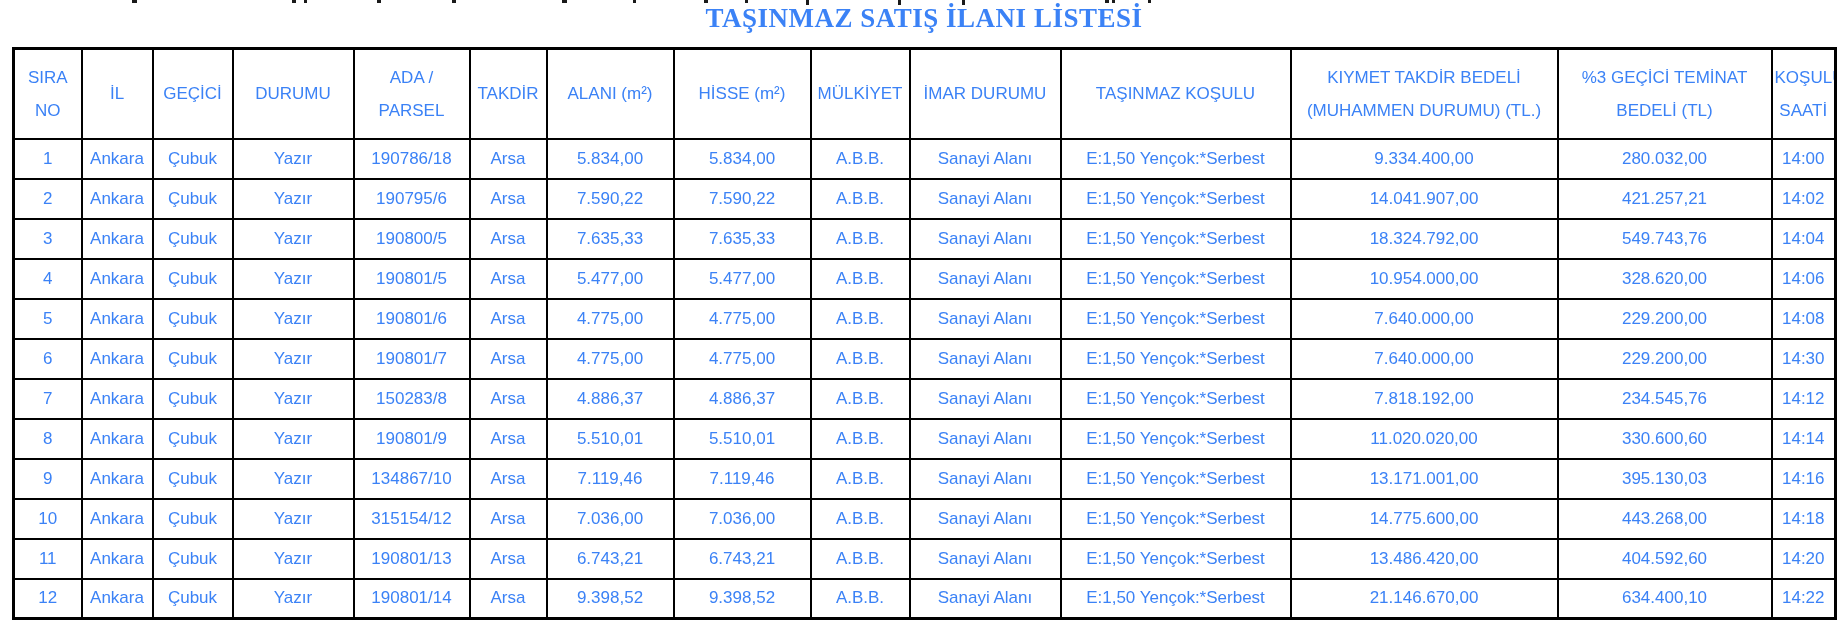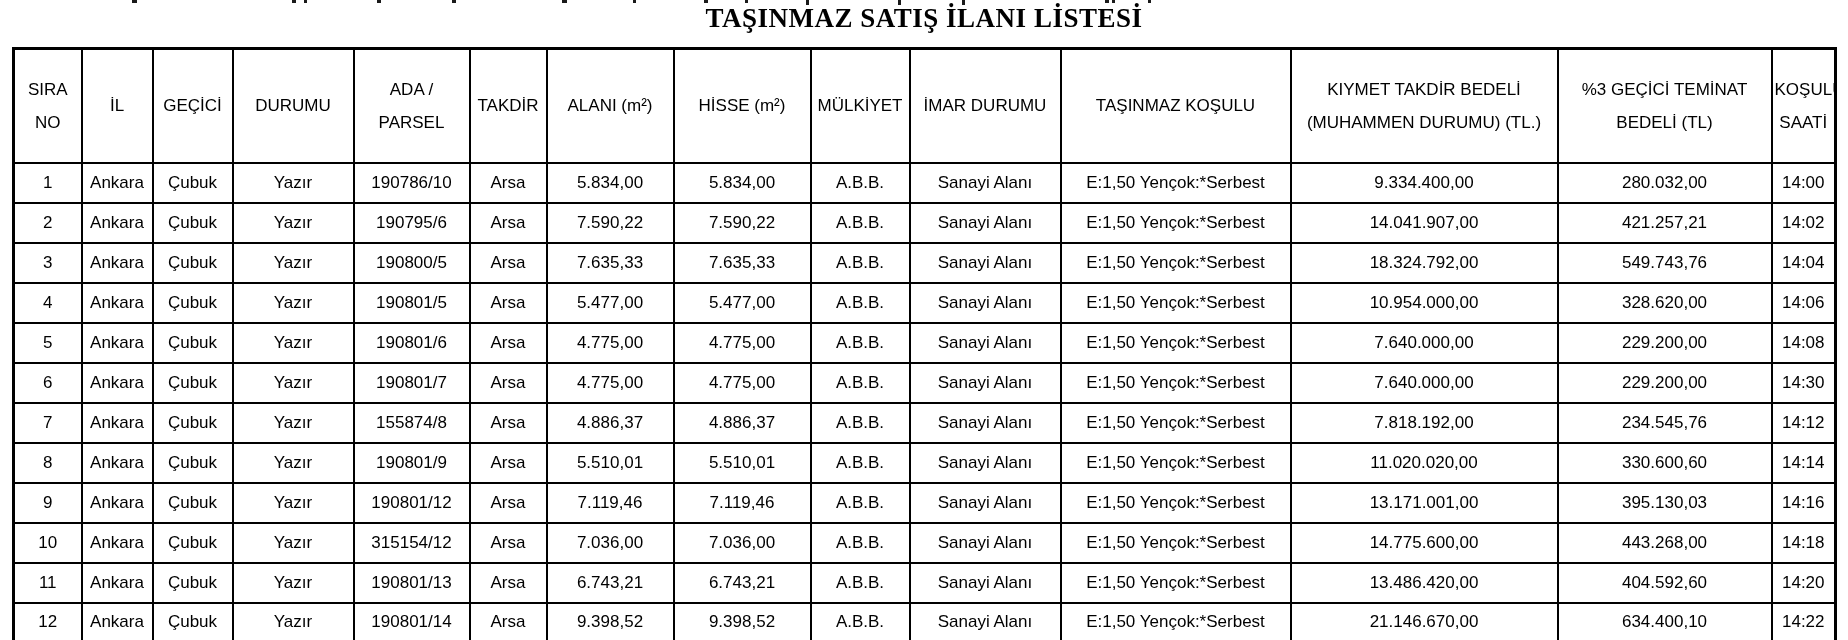--- a/index.html
+++ b/index.html
@@ -55,21 +55,21 @@
   table.listing td {
     border: 2px solid #000000;
     text-align: center;
     vertical-align: middle;
     padding: 0 2px;
     font-size: 17px;
     font-weight: normal;
     overflow: hidden;
     white-space: nowrap;
   }
-  table.listing thead tr { height: 114px; }
+  table.listing thead tr { height: 90px; }
   table.listing tbody tr { height: 40px; }
   .th-line { line-height: 33px; }
   
   col.c1  { width: 68px;  }
   col.c2  { width: 71px;  }
   col.c3  { width: 80px;  }
   col.c4  { width: 121px; }
   col.c5  { width: 116px; }
   col.c6  { width: 77px;  }
   col.c7  { width: 127px; }
@@ -77,21 +77,21 @@
   col.c9  { width: 99px;  }
   col.c10 { width: 151px; }
   col.c11 { width: 230px; }
   col.c12 { width: 267px; }
   col.c13 { width: 214px; }
   col.c14 { width: 64px;  }
 </style>
 </head>
 <body>
 
-<div class="page" style="background: rgb(255, 255, 255); color: #000000; border-radius: 6px;">
+<div class="page" style="background: rgb(255, 255, 255); color: #3b82f6; border-radius: 6px;">
 
   <div class="artifact-strip">
     <div class="mark" style="left:132px;  width:5px;"></div>
     <div class="mark" style="left:292px;  width:4px;"></div>
     <div class="mark" style="left:304px;  width:3px;"></div>
     <div class="mark" style="left:377px;  width:4px;"></div>
     <div class="mark" style="left:452px;  width:4px;"></div>
     <div class="mark" style="left:562px;  width:5px;"></div>
     <div class="mark" style="left:633px;  width:3px;"></div>
     <div class="mark" style="left:704px;  width:4px;"></div>
@@ -173,21 +173,21 @@
             <div class="th-line">SAATİ</div>
           </th>
         </tr>
     </thead>
     <tbody>
         <tr>
           <td>1</td>
           <td>Ankara</td>
           <td>Çubuk</td>
           <td>Yazır</td>
-          <td>190786/10</td>
+          <td>190786/18</td>
           <td>Arsa</td>
           <td>5.834,00</td>
           <td>5.834,00</td>
           <td>A.B.B.</td>
           <td>Sanayi Alanı</td>
           <td>E:1,50 Yençok:*Serbest</td>
           <td>9.334.400,00</td>
           <td>280.032,00</td>
           <td>14:00</td>
         </tr>
@@ -269,21 +269,21 @@
           <td>E:1,50 Yençok:*Serbest</td>
           <td>7.640.000,00</td>
           <td>229.200,00</td>
           <td>14:30</td>
         </tr>
         <tr>
           <td>7</td>
           <td>Ankara</td>
           <td>Çubuk</td>
           <td>Yazır</td>
-          <td>155874/8</td>
+          <td>150283/8</td>
           <td>Arsa</td>
           <td>4.886,37</td>
           <td>4.886,37</td>
           <td>A.B.B.</td>
           <td>Sanayi Alanı</td>
           <td>E:1,50 Yençok:*Serbest</td>
           <td>7.818.192,00</td>
           <td>234.545,76</td>
           <td>14:12</td>
         </tr>
@@ -301,21 +301,21 @@
           <td>E:1,50 Yençok:*Serbest</td>
           <td>11.020.020,00</td>
           <td>330.600,60</td>
           <td>14:14</td>
         </tr>
         <tr>
           <td>9</td>
           <td>Ankara</td>
           <td>Çubuk</td>
           <td>Yazır</td>
-          <td>190801/12</td>
+          <td>134867/10</td>
           <td>Arsa</td>
           <td>7.119,46</td>
           <td>7.119,46</td>
           <td>A.B.B.</td>
           <td>Sanayi Alanı</td>
           <td>E:1,50 Yençok:*Serbest</td>
           <td>13.171.001,00</td>
           <td>395.130,03</td>
           <td>14:16</td>
         </tr>

